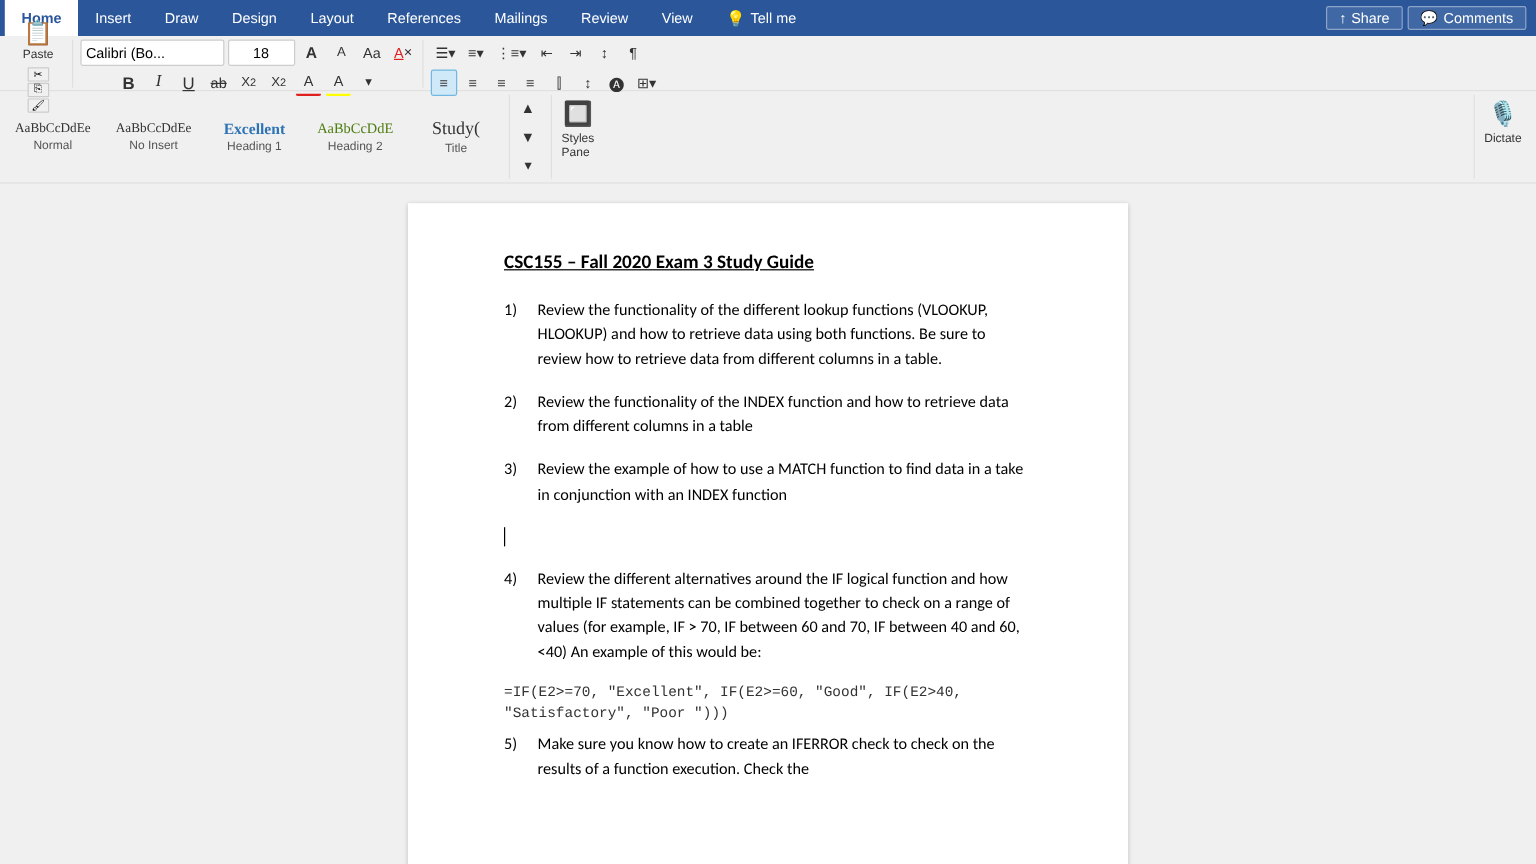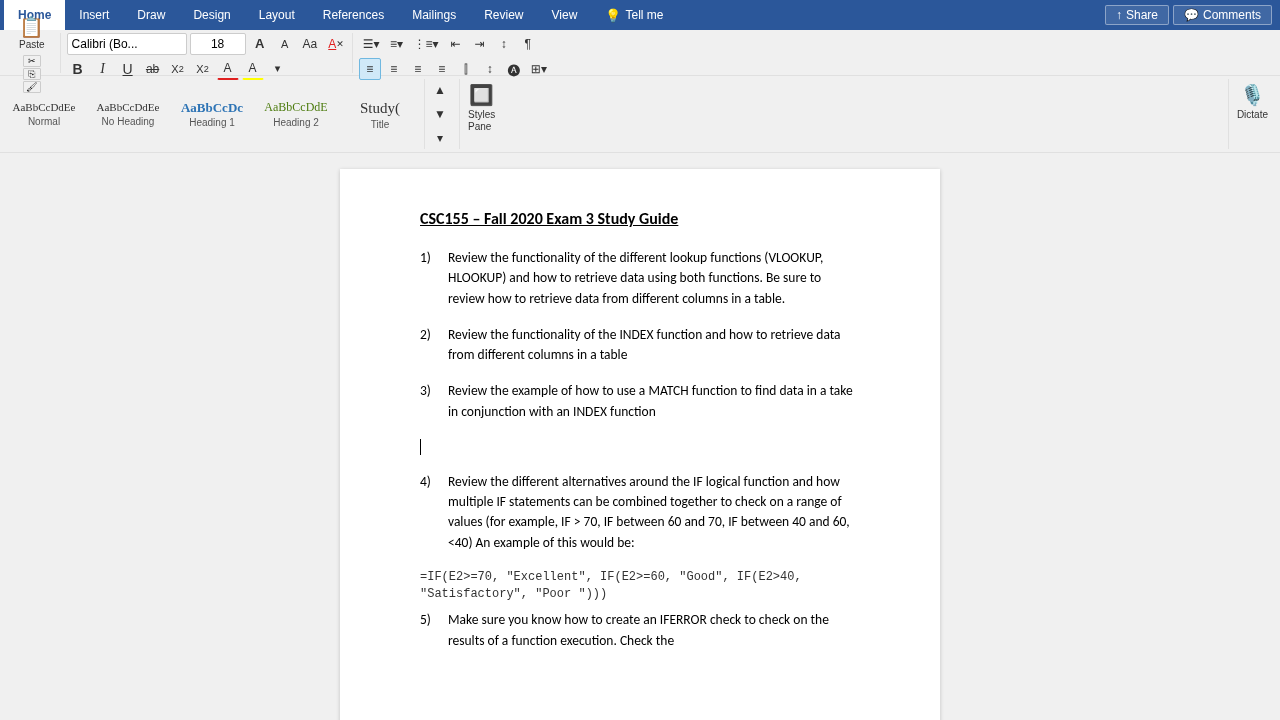--- a/index.html
+++ b/index.html
@@ -313,21 +313,21 @@
       <span style="font-size:20px;">📋</span>
       <span style="font-size:10px;">Paste</span>
     </div>
     <div class="clipboard-sub">
       <div class="small-btn">✂</div>
       <div class="small-btn">⎘</div>
       <div class="small-btn">🖌</div>
     </div>
   </div>
 
-  <div class="toolbar-group" style="flex-direction:column;align-items:flex-start;gap:3px;border-right:1px solid #e0e0e0;">
+  <div class="toolbar-group" style="flex-direction:column;align-items:center;gap:3px;border-right:1px solid #e0e0e0;">
     <div style="display:flex;align-items:center;gap:3px;">
       <input type="text" class="font-select" readonly="" value="Calibri (Bo..." style="">
       <input type="text" class="size-select" readonly="" value="18" style="">
       <div class="btn">
           <span style="font-weight:bold;font-size:13px;">A</span>
         </div>
       <div class="btn">
           <span style="font-size:11px;">A</span>
         </div>
       <div class="btn">
@@ -380,24 +380,24 @@
   </div>
 </div>
 
 <div class="styles-row">
   <div class="style-box">
     <span class="style-preview normal">AaBbCcDdEe</span>
     <span class="style-label">Normal</span>
   </div>
   <div class="style-box">
     <span class="style-preview no-spacing">AaBbCcDdEe</span>
-    <span class="style-label">No Heading</span>
+    <span class="style-label">No Insert</span>
   </div>
   <div class="style-box">
-    <span class="style-preview heading1">AaBbCcDc</span>
+    <span class="style-preview heading1">Excellent</span>
     <span class="style-label">Heading 1</span>
   </div>
   <div class="style-box">
     <span class="style-preview heading2">AaBbCcDdE</span>
     <span class="style-label">Heading 2</span>
   </div>
   <div class="style-box">
     <span class="style-preview title-style">Study(</span>
     <span class="style-label">Title</span>
   </div>

